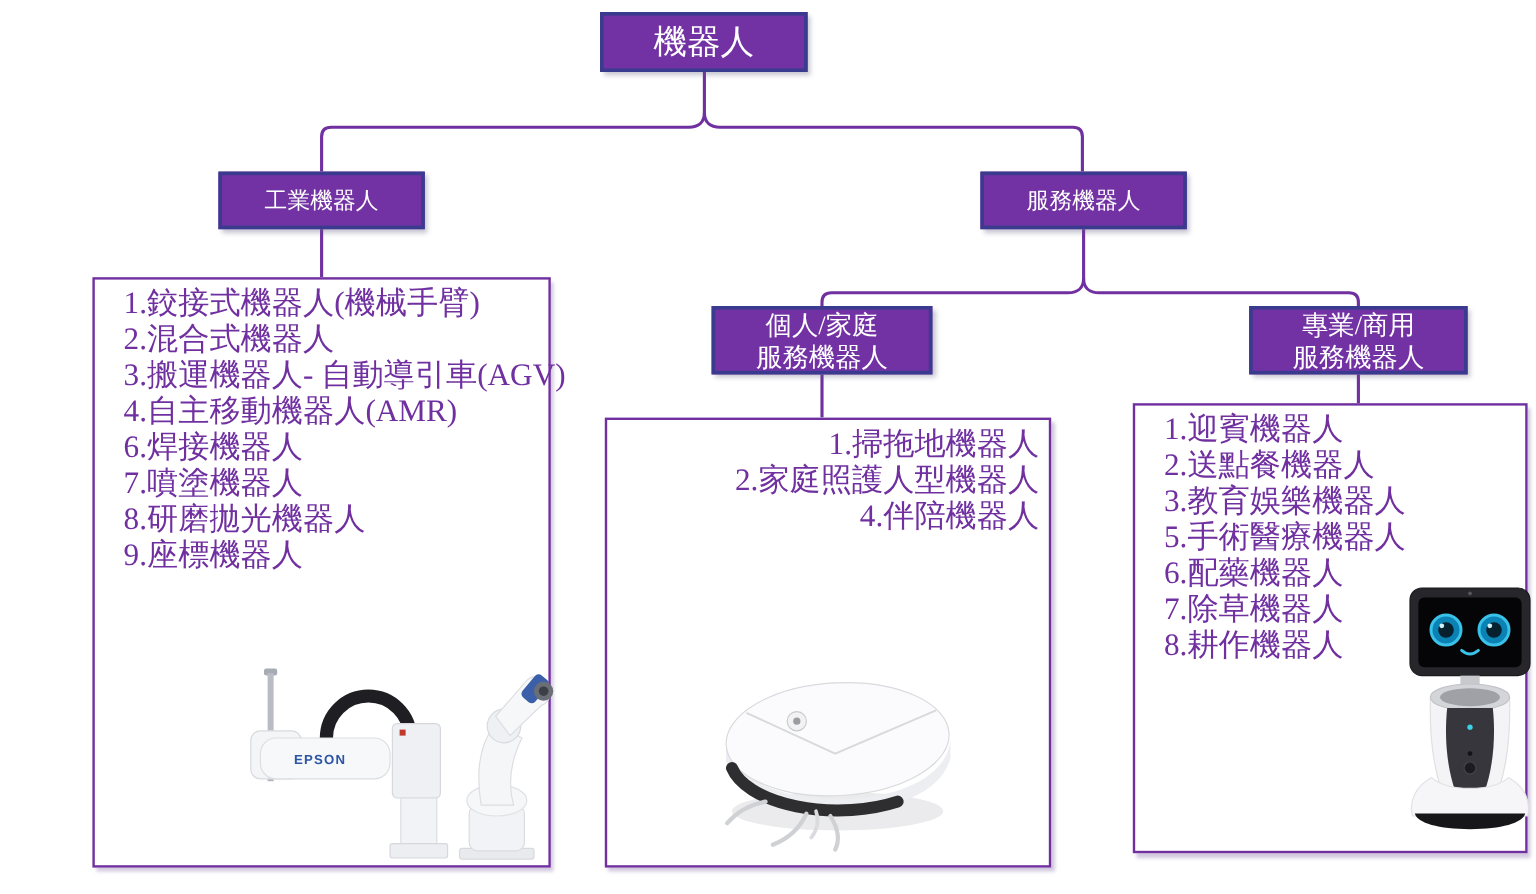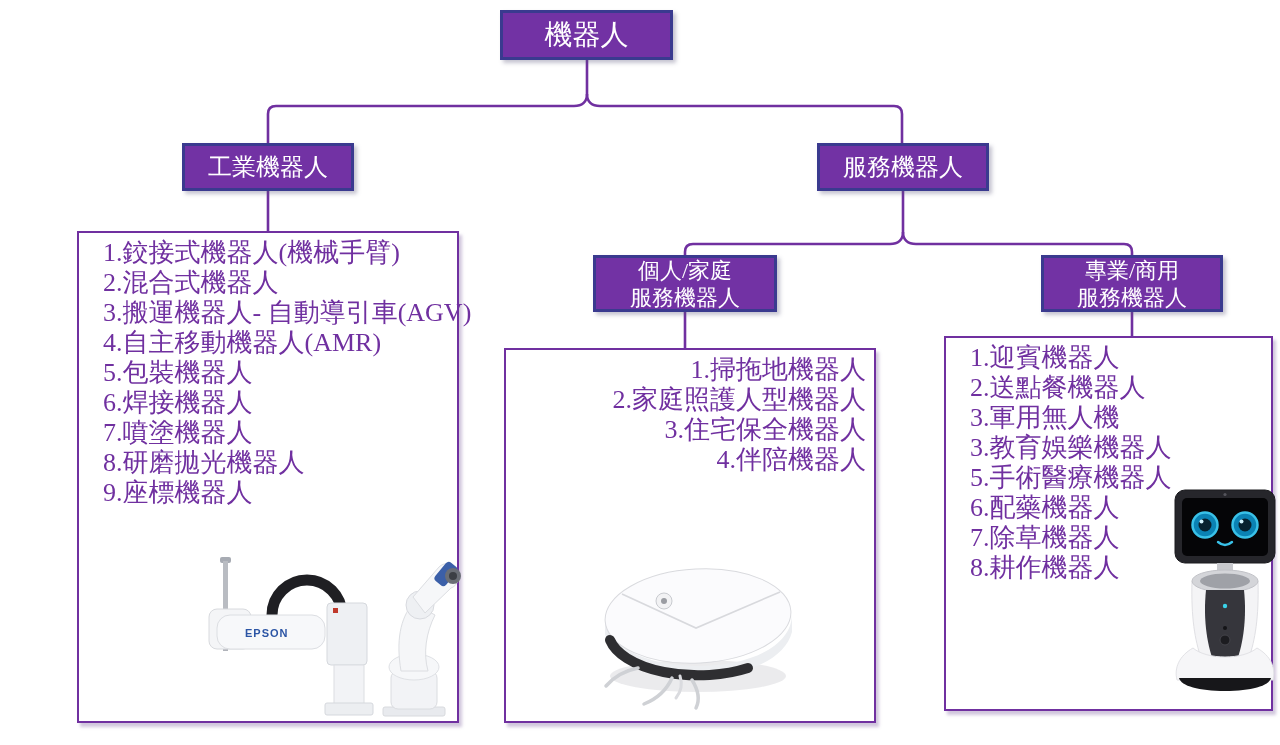--- a/index.html
+++ b/index.html
@@ -25,21 +25,21 @@
     background: #7232A4;
     border: 3px solid #3A3A8F;
     color: #ffffff;
     display: flex;
     align-items: center;
     justify-content: center;
     text-align: center;
     box-shadow: 3px 3px 4px rgba(90,85,120,0.35);
   }
   .node-root      { left: 453px; top: 10px;  width: 173px; height: 50px; font-size: 28px; }
-  .node-level2    { font-size: 24px; }
+  .node-level2    { font-size: 19px; }
   .node-industrial{ left: 135px; top: 143px; width: 172px; height: 48px; }
   .node-service   { left: 770px; top: 143px; width: 172px; height: 48px; }
   .node-sub       { font-size: 22px; line-height: 27px; justify-content: center; }
   .node-personal  { left: 546px; top: 255px; width: 184px; height: 57px; }
   .node-prof      { left: 994px; top: 255px; width: 182px; height: 57px; }
   .listbox {
     position: absolute;
     z-index: 2;
     background: #ffffff;
     border: 2px solid #7030A0;
@@ -97,21 +97,20 @@
       <span>專業/商用</span><br>
       <span>服務機器人</span>
     </span>
   </div>
 
   <div class="listbox listbox-industrial">
     <div class="item">1.鉸接式機器人(機械手臂)</div>
     <div class="item">2.混合式機器人</div>
     <div class="item">3.搬運機器人- 自動導引車(AGV)</div>
     <div class="item">4.自主移動機器人(AMR)</div>
-    <div class="item">5.包裝機器人</div>
     <div class="item">6.焊接機器人</div>
     <div class="item">7.噴塗機器人</div>
     <div class="item">8.研磨拋光機器人</div>
     <div class="item">9.座標機器人</div>
 
     <svg class="robot-img img-industrial" width="275" height="178" viewBox="0 0 275 178">
 
       <rect x="33" y="12" width="11" height="6" rx="2" fill="#a7abb3"></rect>
       <rect x="36" y="16" width="5" height="58" fill="#b9bcc2"></rect>
       <rect x="33" y="86" width="11" height="12" rx="2" fill="#c7cad0"></rect>
@@ -133,42 +132,40 @@
       <path d="M226,52 L252,22 C257,17 264,18 268,24 L270,28 C273,34 270,41 264,43 L238,68 Z" fill="#f6f7f9" stroke="#dcdee2"></path>
       <rect x="252" y="17" width="14" height="24" rx="4" transform="rotate(40 259 29)" fill="#3b5fa8"></rect>
       <circle cx="266" cy="31" r="8" fill="#6a6e76"></circle>
       <circle cx="266" cy="31" r="4" fill="#3c3f45"></circle>
     </svg>
   </div>
 
   <div class="listbox listbox-personal">
     <div class="item">1.掃拖地機器人</div>
     <div class="item">2.家庭照護人型機器人</div>
-    <div class="item">3.住宅保全機器人</div>
     <div class="item">4.伴陪機器人</div>
 
     <svg class="robot-img img-personal" width="237" height="157" viewBox="0 0 237 157">
       <ellipse cx="118" cy="122" rx="88" ry="16" fill="#e2e2e6" opacity="0.7"></ellipse>
       <path d="M25,62 C25,92 66,112 118,112 C170,112 212,92 212,60 L212,78 C205,105 168,122 118,122 C68,122 30,104 25,80 Z" fill="#eceef1"></path>
       <ellipse cx="118" cy="62" rx="93" ry="47" fill="#fbfbfd" stroke="#d9dade" transform="rotate(-3 118 62)"></ellipse>
       <path d="M42,40 L116,74 L200,38" stroke="#d8d9dd" stroke-width="1.6" fill="none"></path>
       <circle cx="84" cy="47" r="8" fill="#f2f2f4" stroke="#c9cbd0"></circle>
       <circle cx="84" cy="47" r="3" fill="#9a9ca2"></circle>
       <path d="M168,114 A90,44 0 0 1 30,86" stroke="#2e2e31" stroke-width="10" fill="none" stroke-linecap="round"></path>
       <path d="M58,114 Q38,118 26,132" stroke="#cfd1d5" stroke-width="3.5" fill="none" stroke-linecap="round"></path>
       <path d="M92,124 Q84,142 64,150" stroke="#cfd1d5" stroke-width="3.5" fill="none" stroke-linecap="round"></path>
       <path d="M112,126 Q122,142 116,154" stroke="#cfd1d5" stroke-width="3.5" fill="none" stroke-linecap="round"></path>
       <path d="M100,122 Q104,134 96,144" stroke="#dadbdf" stroke-width="3" fill="none" stroke-linecap="round"></path>
     </svg>
   </div>
 
   <div class="listbox listbox-prof">
     <div class="item">1.迎賓機器人</div>
     <div class="item">2.送點餐機器人</div>
-    <div class="item">3.軍用無人機</div>
     <div class="item">3.教育娛樂機器人</div>
     <div class="item">5.手術醫療機器人</div>
     <div class="item">6.配藥機器人</div>
     <div class="item">7.除草機器人</div>
     <div class="item">8.耕作機器人</div>
 
     <svg class="robot-img img-prof" width="148" height="207" viewBox="0 0 148 207">
       <rect x="24" y="2" width="100" height="73" rx="10" fill="#26262b" stroke="#1a1a1e"></rect>
       <rect x="31" y="10" width="86" height="58" rx="5" fill="#050507"></rect>
       <circle cx="74" cy="6.5" r="1.6" fill="#55555c"></circle>

